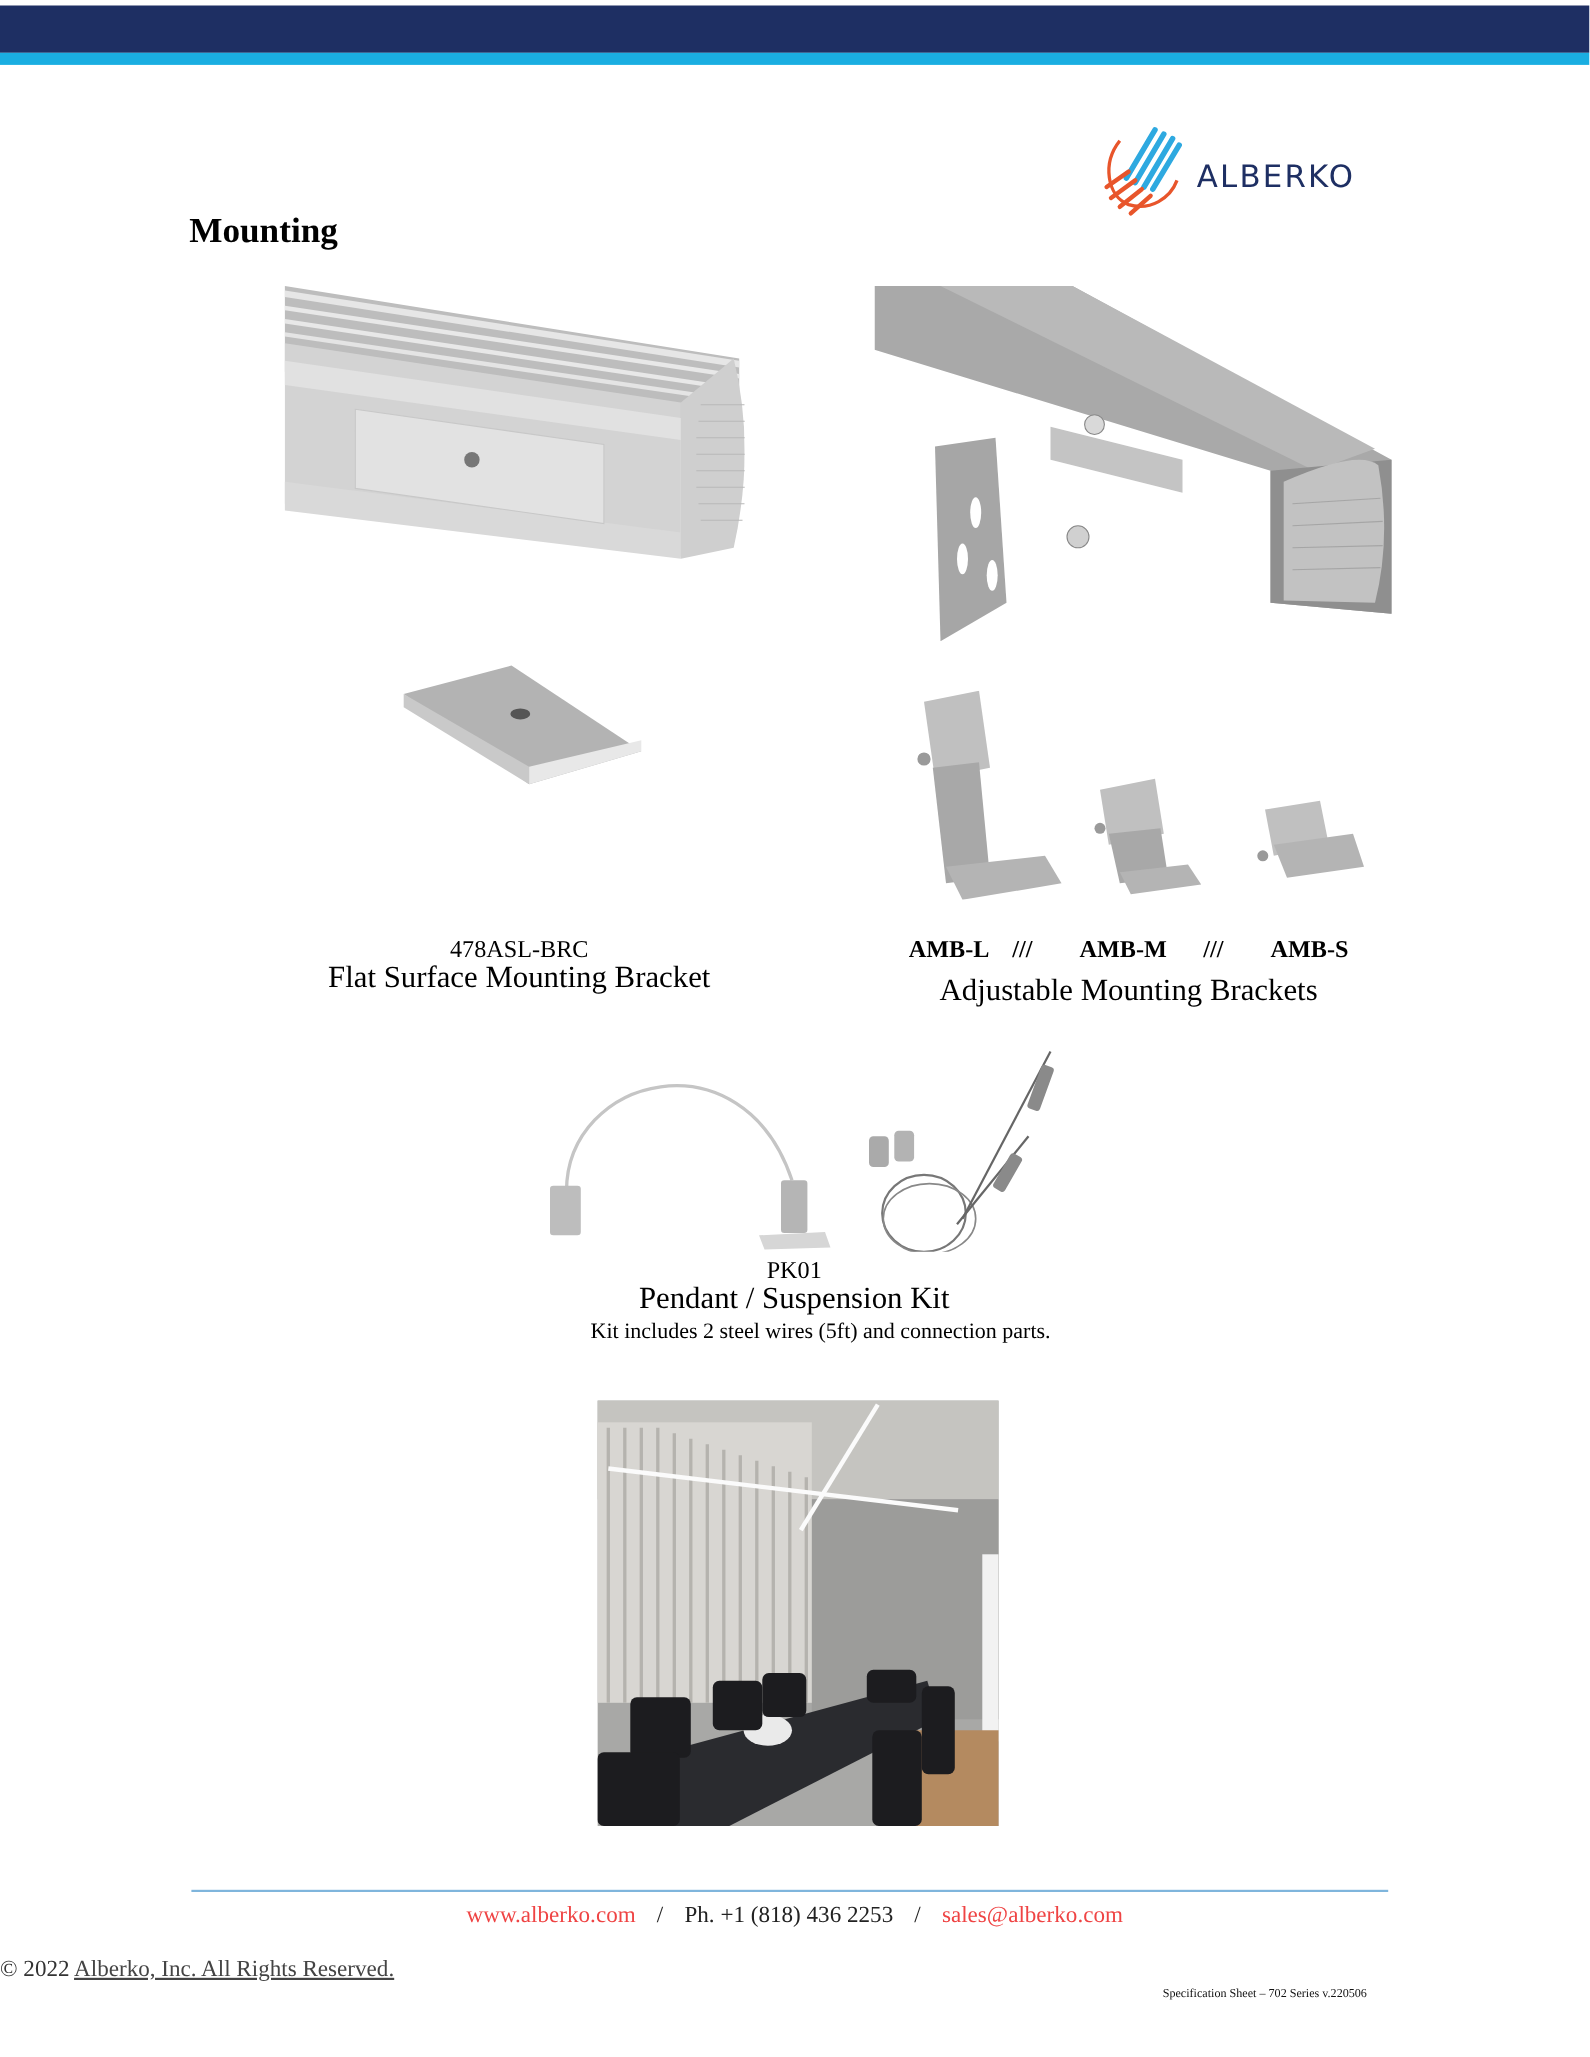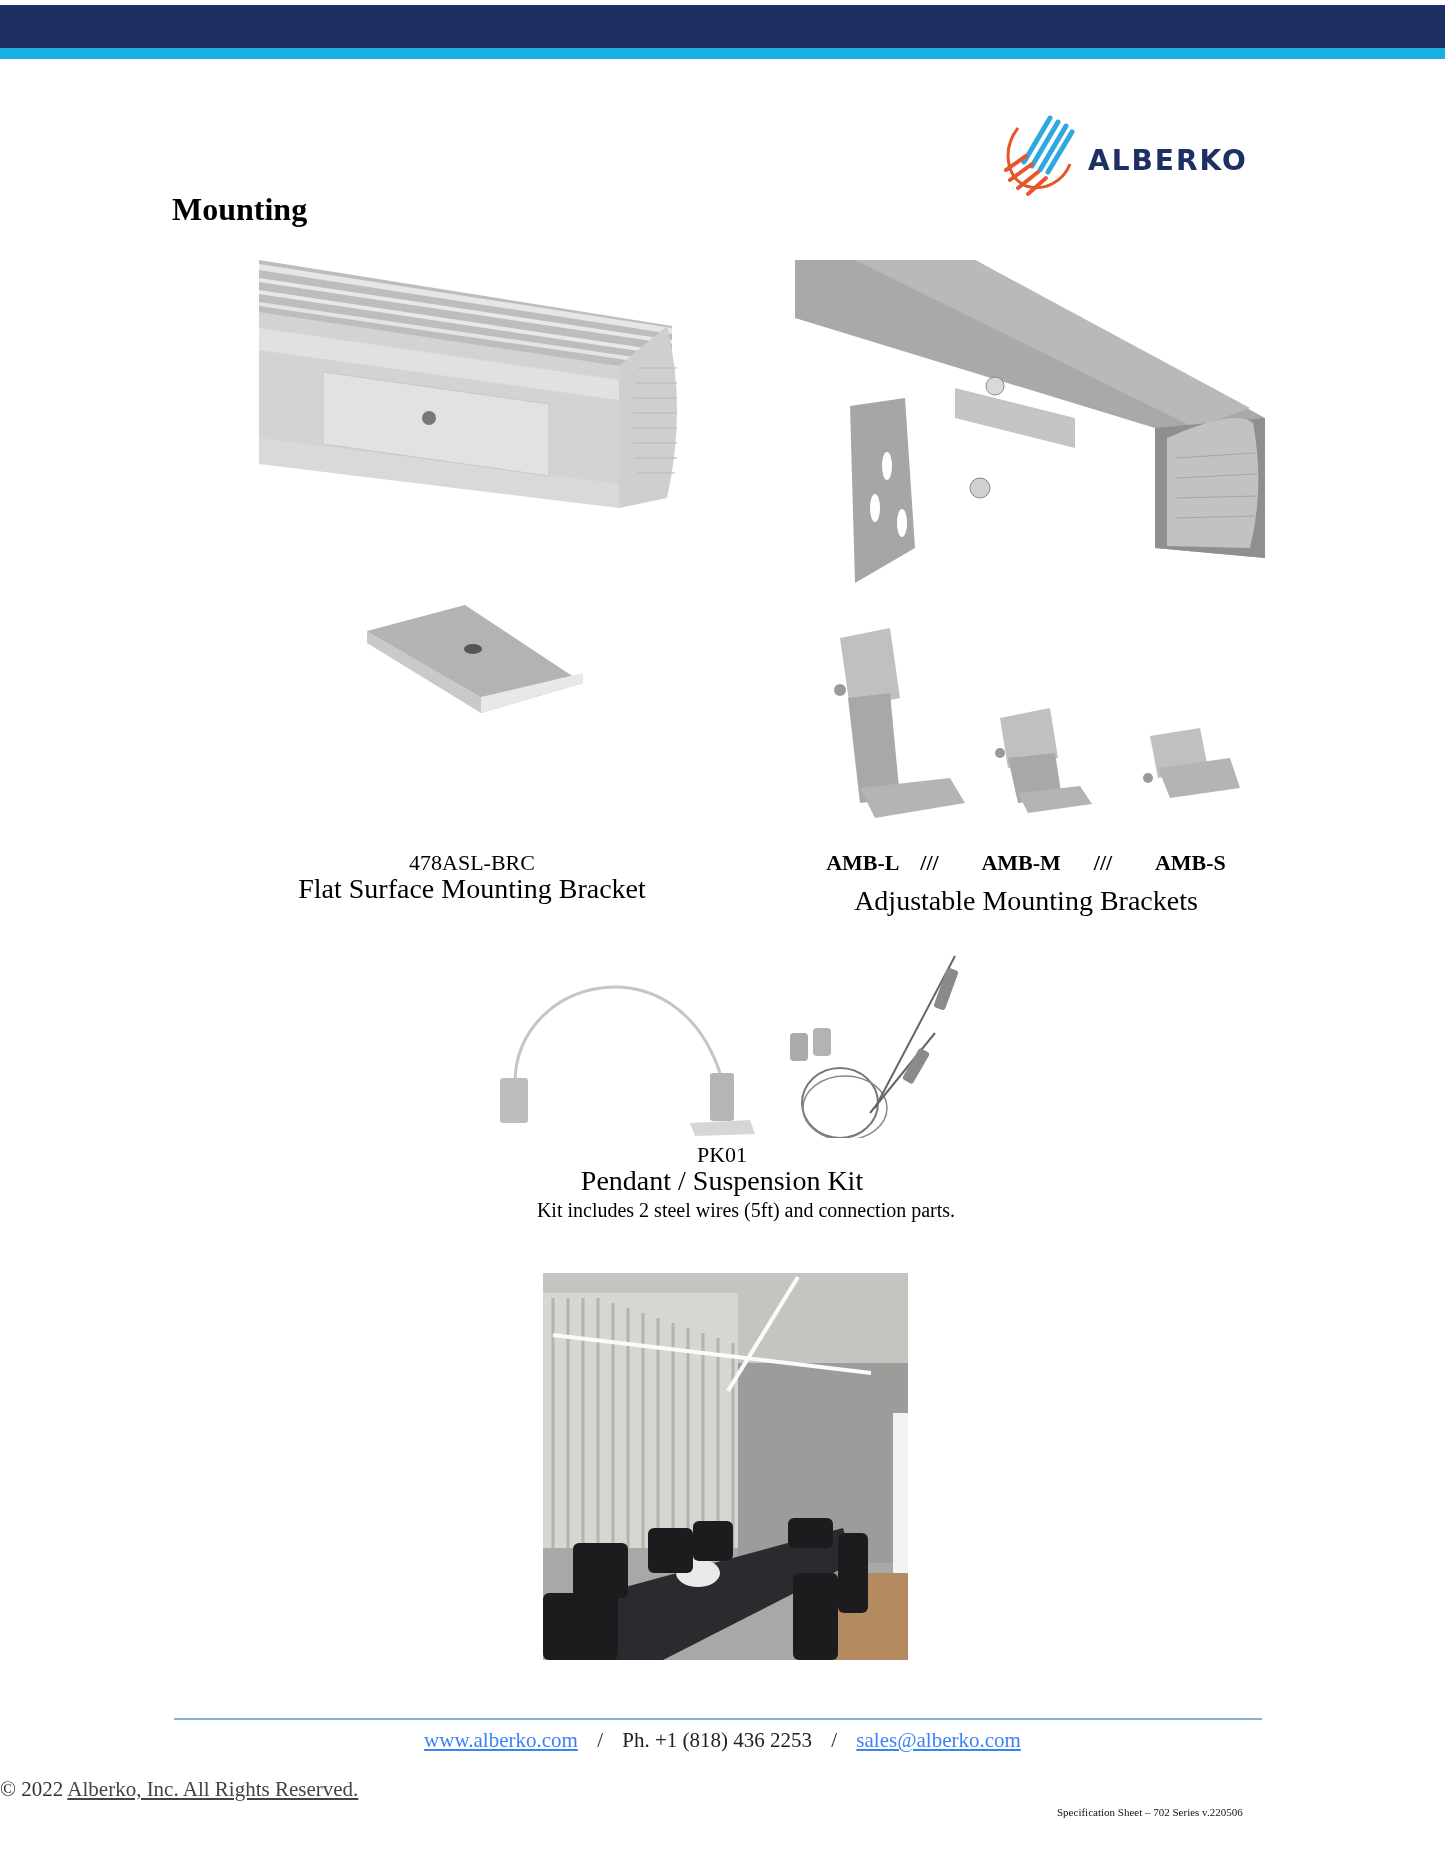--- a/index.html
+++ b/index.html
@@ -1,28 +1,28 @@
 <!DOCTYPE html>
 <html><head>
 <meta charset="utf-8">
 <style>
   html, body { margin:0; padding:0; background:#ffffff; }
   body { width:1445px; height:1870px; position:relative; overflow:hidden; font-family:"Liberation Serif", serif; color:#000; }
   .abs { position:absolute; }
   .band-dark { left:0; top:5px; width:1445px; height:43px; background:#1e2f63; }
   .band-light { left:0; top:48px; width:1445px; height:11px; background:#1aaee1; }
   .logo { left:996px; top:108px; width:272px; height:90px; }
-  .logo-text { left:1088px; top:144px; font-family:"DejaVu Sans", sans-serif; font-weight:bold; font-size:28px; letter-spacing:2px; color:#1e2f63; }
+  .logo-text { left:1088px; top:144px; font-family:"DejaVu Sans", sans-serif; font-weight:normal; font-size:28px; letter-spacing:2px; color:#1e2f63; }
   .heading { left:172px; top:191px; font-size:32px; font-weight:bold; }
   .caption-code { font-size:22px; text-align:center; white-space:pre; }
   .caption-title { font-size:28px; text-align:center; white-space:nowrap; }
   .caption-sub { font-size:20px; text-align:center; white-space:nowrap; }
   .footer-rule { left:174px; top:1718px; width:1088px; height:2px; background:#7fb5dc; }
   .footer-line { left:0; width:1445px; top:1728px; text-align:center; font-size:21px; color:#222; }
-  .footer-line a { color:#3b82f6; text-decoration:underline; }
+  .footer-line a { color:#ef4444; }
   .sep { margin:0 14px; color:#222; }
   .copyright { left:0; width:1445px; top:1777px; text-align:left; font-size:21px; color:#333; }
   .copyright .u { text-decoration:underline; color:#444; }
   .spec { left:1057px; top:1806px; font-family:Liberation Serif, serif; font-size:11px; color:#111; }
   svg { display:block; }
 </style>
 </head>
 <body>
 
 <div class="abs band-dark"></div>

